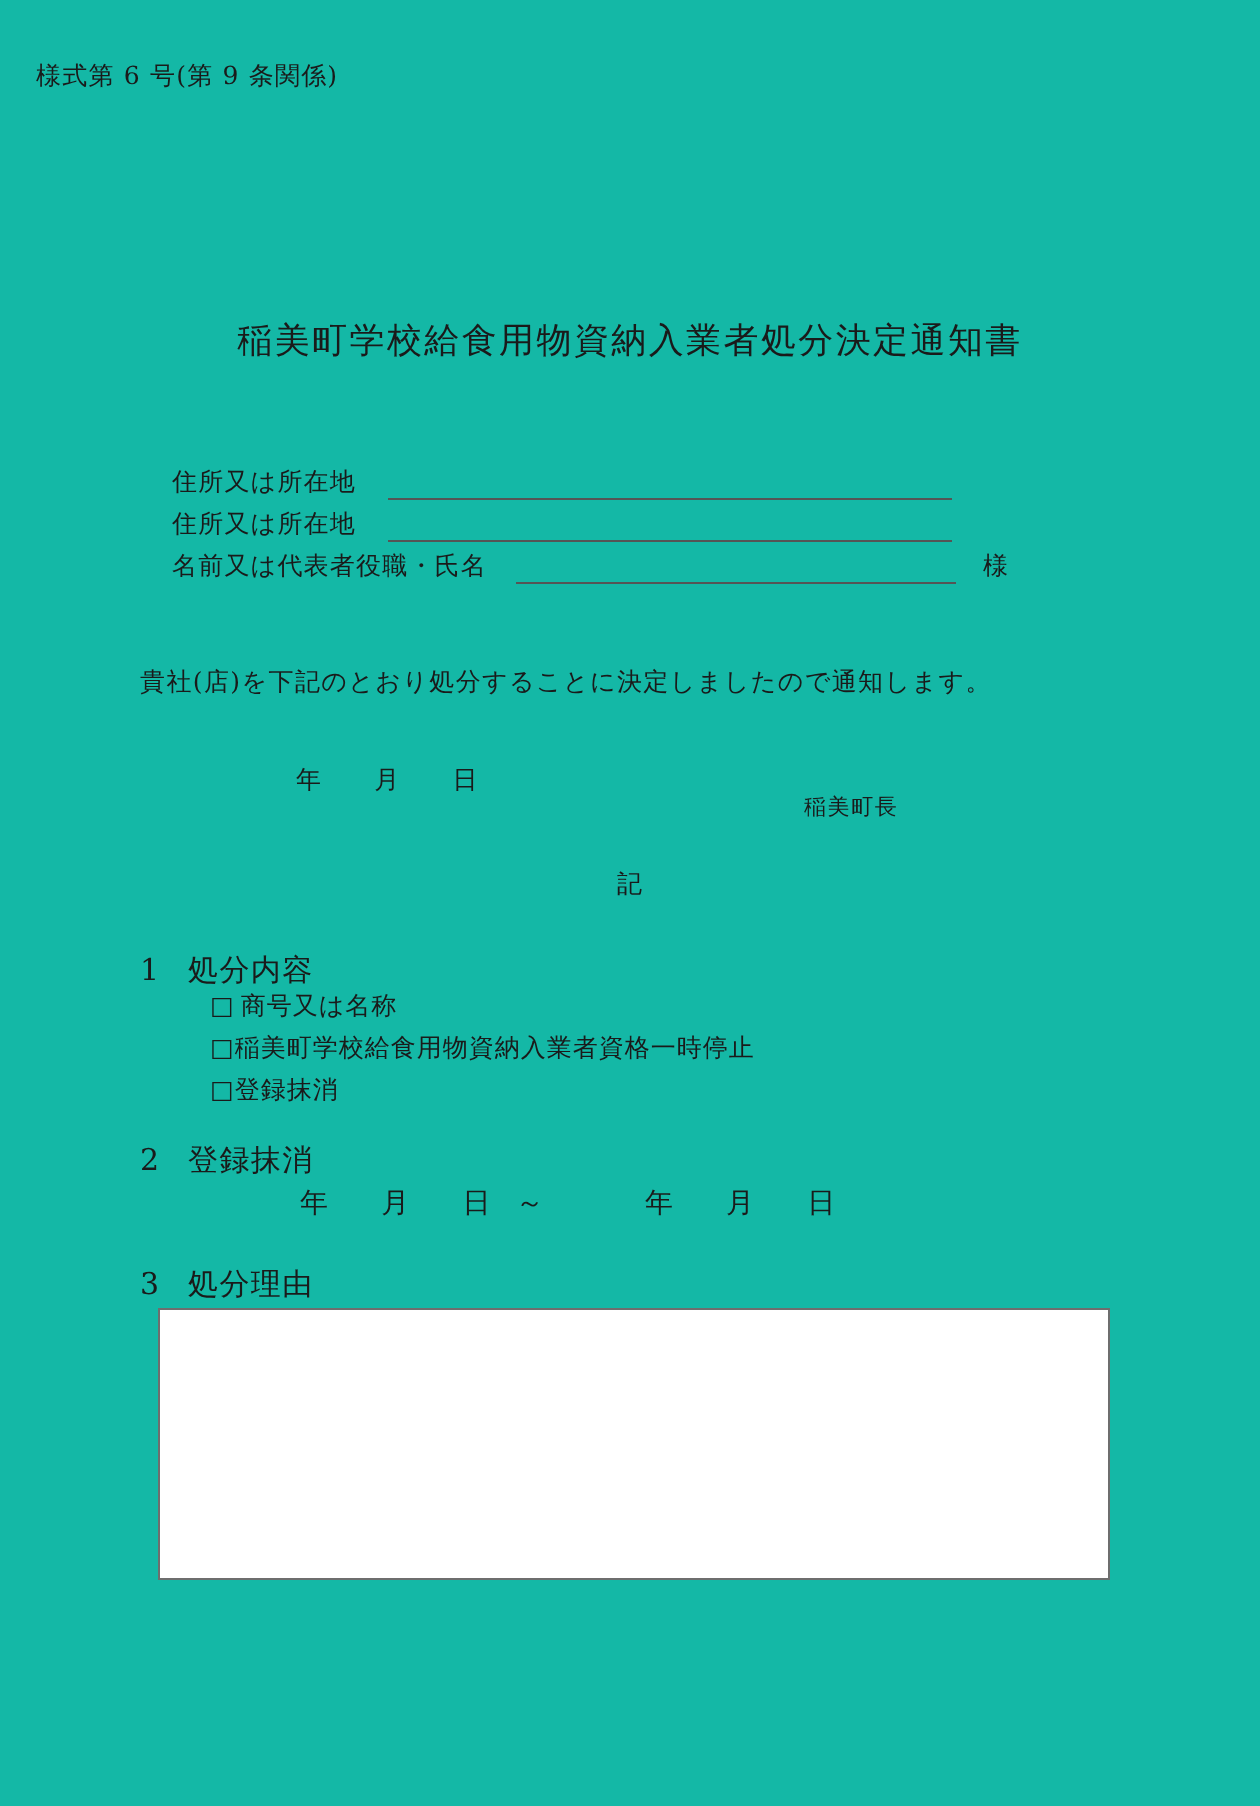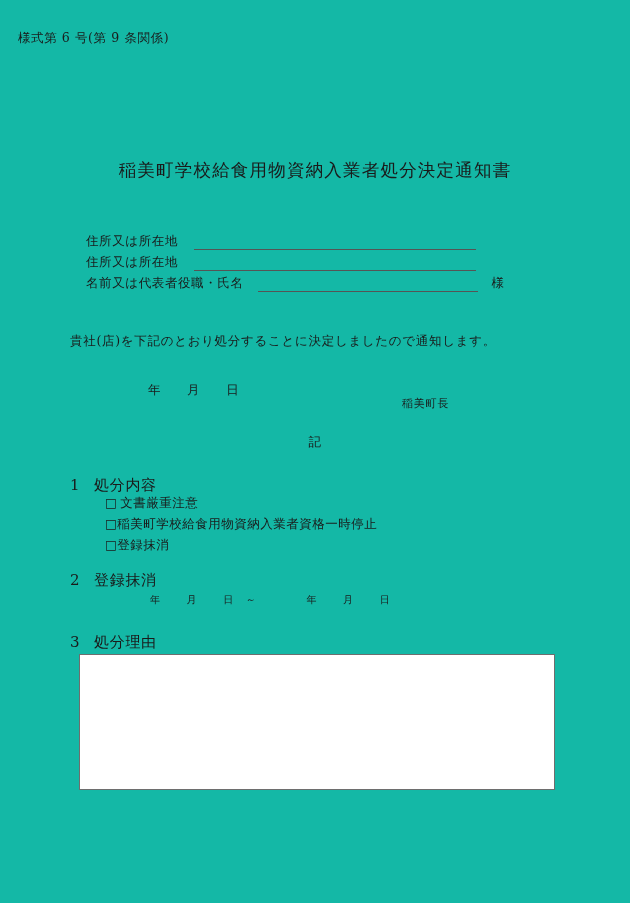--- a/index.html
+++ b/index.html
@@ -144,21 +144,21 @@
   }
   .option-gap {
     display: inline-block;
     width: 3px;
   }
 
   
   .period-range {
     left: 150px;
     top: 593px;
-    font-size: 10px;
+    font-size: 14px;
     letter-spacing: 0.6px;
     white-space: nowrap;
   }
   .period-range .gap-sm { display: inline-block; width: 26px; }
   .period-range .gap-tilde { display: inline-block; width: 12px; }
   .period-range .gap-lg { display: inline-block; width: 50px; }
 
   
   .reason-box {
     left: 79px;
@@ -208,21 +208,21 @@
 
   <div class="abs ki-marker">記</div>
 
   <div class="abs section-heading sec1-heading">
     <span class="num">1</span><span>処分内容</span>
   </div>
 
   <div class="abs option-list">
 
     <div class="option-item">
-      <span class="option-box">□</span><span class="option-gap"></span><span>文書厳重注意</span>
+      <span class="option-box">□</span><span class="option-gap"></span><span>商号又は名称</span>
     </div>
 
     <div class="option-item">
       <span class="option-box">□</span><span>稲美町学校給食用物資納入業者資格一時停止</span>
     </div>
 
     <div class="option-item">
       <span class="option-box">□</span><span>登録抹消</span>
     </div>
 

